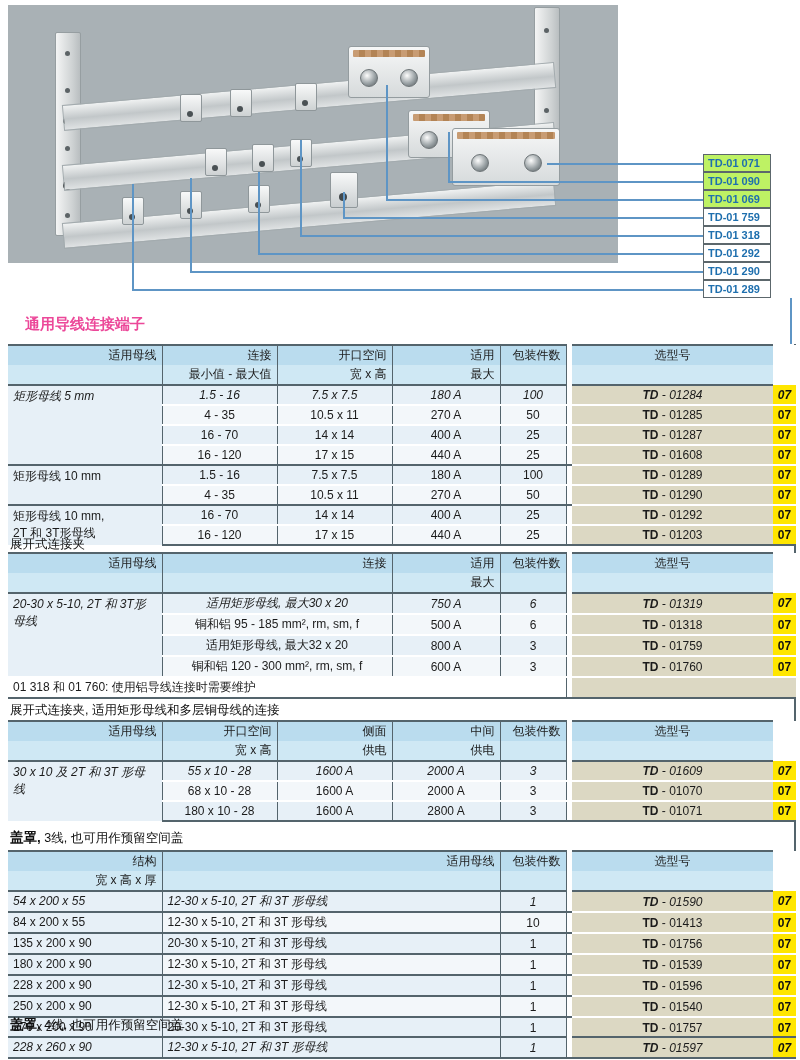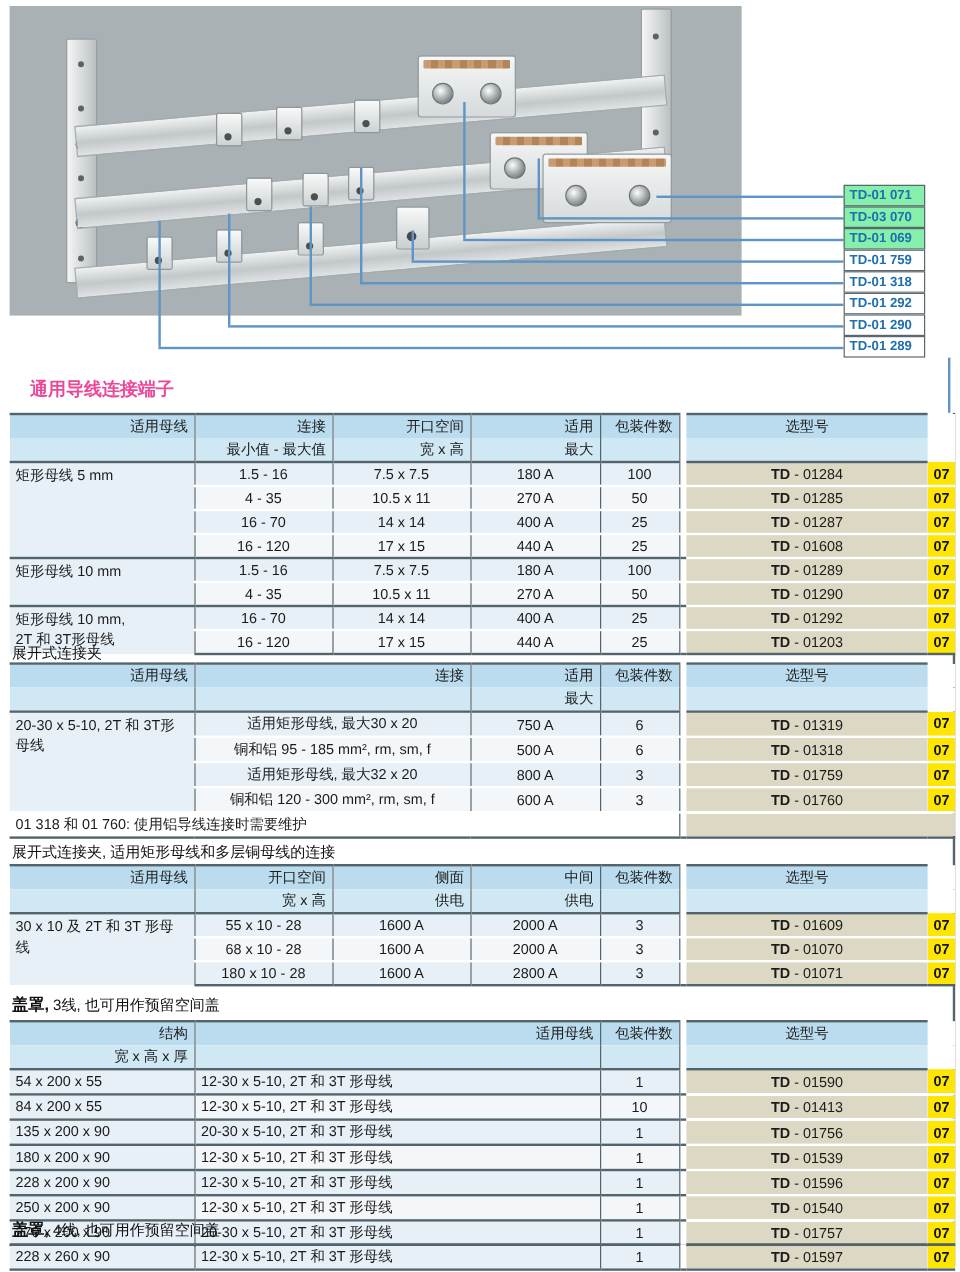--- a/index.html
+++ b/index.html
@@ -26,42 +26,42 @@
             background:repeating-linear-gradient(90deg,#c89c73 0 6px,#b38455 6px 12px);border-radius:1px;}
   .screw{width:16px;height:16px;border-radius:50%;border:1px solid #6d7477;
          background:radial-gradient(circle at 38% 35%,#fdfdfd,#9aa2a5 55%,#555c5f);}
 
   
   .hline,.vline{position:absolute;background:#5e95c5;}
   .hline{height:1.5px;} .vline{width:1.5px;}
   .callout{position:absolute;left:703px;width:68px;height:18px;box-sizing:border-box;
            border:1px solid #5c676c;background:#fff;color:#1e6fae;font-weight:bold;
            font-size:11px;line-height:16px;padding-left:4px;letter-spacing:0;}
-  .callout.gray{background:#86efac;}
+  .callout.gray{background:#bef264;}
   .rline{position:absolute;background:#54646c;}
 
   
   .stitle{position:absolute;left:10px;font-size:12.5px;color:#111;white-space:nowrap;}
   .stitle .b{font-weight:bold;font-size:13.5px;}
   .stitle1{position:absolute;left:25px;font-size:15px;font-weight:bold;color:#ec4899;white-space:nowrap;}
 
   
   .ptable{position:absolute;left:8px;border-collapse:collapse;table-layout:fixed;width:788px;
           font-size:12px;color:#1b1b1b;}
   .ptable th,.ptable td{padding:1px 5px;overflow:hidden;white-space:nowrap;font-weight:normal;}
   .ptable th{text-align:right;}
   .ptable tr.h1 th{background:#badcee;border-top:2px solid #54646c;height:14px;}
   .ptable tr.h2 th{background:#cfe8f4;border-bottom:2px solid #54646c;height:12px;}
   .ptable tr.h1 th.selh,.ptable tr.h2 th.selh{text-align:center;}
   .ptable th.y,.ptable tr.h1 th.y,.ptable tr.h2 th.y{background:#fff;border:0;padding:0;}
   .ptable .vb{border-left:1px solid #54646c;}
   .ptable .gap,.ptable tr.h1 th.gap,.ptable tr.h2 th.gap{border:0;border-left:1px solid #54646c;background:#fff;padding:0;}
   .ptable tbody td{background:#e7f0f7;height:16px;border-top:2px solid #fff;}
   .ptable tbody tr:nth-child(even) td:not(.sel):not(.y):not(.gap):not(.c1):not(.noteL){background:#f3f7fa;}
-  .ptable tbody tr.first td{border-top:0;}
+  .ptable tbody tr.first td{border-top:0;font-style:italic;}
   .ptable tbody tr.gs td{border-top:2px solid #54646c;}
   .ptable tbody tr.gs td.sel,.ptable tbody tr.gs td.y{border-top:2px solid #fff;}
   .ptable tbody tr.lastr td{border-bottom:2px solid #54646c;}
   .ptable td.c1{text-align:left;vertical-align:top;white-space:pre-line;padding-top:2px;}
   .ptable td.cc{text-align:center;}
   .ptable td.cl{text-align:left;}
   .ptable td.sel{background:#dcd8c3;text-align:center;}
   .ptable td.sel .tdb{font-weight:bold;}
   .ptable td.y{background:#ffe600;text-align:center;font-weight:bold;padding:1px 2px;color:#111;}
   .ptable td.noteL{background:#fff;text-align:left;}
@@ -130,21 +130,21 @@
   <div class="hline" style="left:300px;top:235px;width:403px;"></div>
   <div class="vline" style="left:258px;top:172px;height:81px;"></div>
   <div class="hline" style="left:258px;top:253px;width:445px;"></div>
   <div class="vline" style="left:190px;top:178px;height:93px;"></div>
   <div class="hline" style="left:190px;top:271px;width:513px;"></div>
   <div class="vline" style="left:132px;top:184px;height:105px;"></div>
   <div class="hline" style="left:132px;top:289px;width:571px;"></div>
   <div class="vline" style="left:790px;top:298px;height:46px;"></div>
 
   <div class="callout gray" style="top:154px;">TD-01 071</div>
-  <div class="callout gray" style="top:172px;">TD-03 070</div>
+  <div class="callout gray" style="top:172px;">TD-01 090</div>
   <div class="callout gray" style="top:190px;">TD-01 069</div>
   <div class="callout" style="top:208px;">TD-01 759</div>
   <div class="callout" style="top:226px;">TD-01 318</div>
   <div class="callout" style="top:244px;">TD-01 292</div>
   <div class="callout" style="top:262px;">TD-01 290</div>
   <div class="callout" style="top:280px;">TD-01 289</div>
 
   <div class="rline" style="left:794px;top:344px;width:2px;height:711px;"></div>
 
   <div class="stitle1" style="top:315px;">通用导线连接端子</div>

